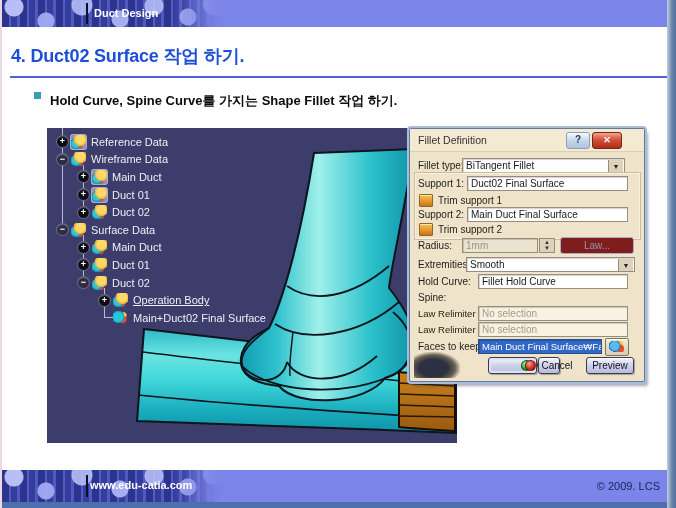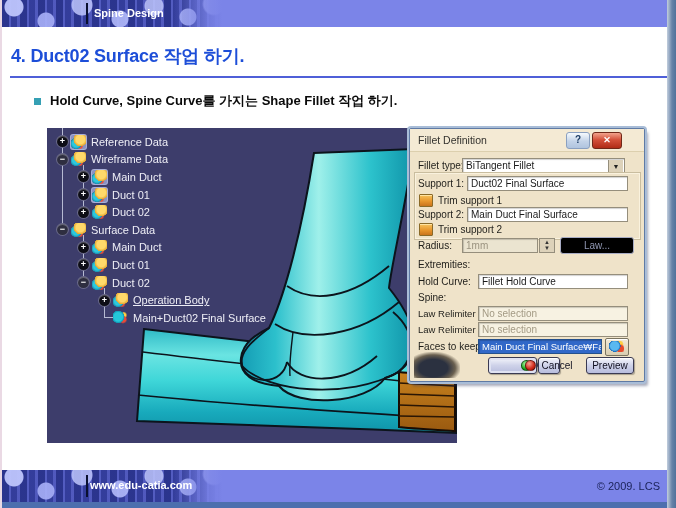--- a/index.html
+++ b/index.html
@@ -32,21 +32,21 @@
 
   
   .edge-right{position:absolute;top:0;right:0;width:9px;height:508px;
               background:linear-gradient(90deg,#c2cedd,#6883a8 55%,#51729b);z-index:60;}
   .edge-bottom{position:absolute;left:0;bottom:0;width:676px;height:6px;background:#4d6fae;z-index:55;}
 
   
   .page-title{position:absolute;left:9px;top:44px;font-size:18px;font-weight:bold;color:#1d4ed8;
               letter-spacing:-.2px;white-space:nowrap;}
   .title-rule{position:absolute;left:8px;top:76px;width:659px;height:2px;background:#4f5fd8;}
-  .bullet-row{position:absolute;left:32px;top:92px;display:flex;align-items:center;}
+  .bullet-row{position:absolute;left:32px;top:92px;display:flex;}
   .bullet-sq{width:7px;height:7px;background:#35a0b4;margin-right:9px;flex:none;}
   .bullet-text{font-size:13px;font-weight:bold;color:#0a0a0a;white-space:nowrap;}
 
   
   .viewport{position:absolute;left:45px;top:128px;width:410px;height:315px;background:#3d3d6b;overflow:hidden;}
   .model-svg{position:absolute;left:0;top:0;}
 
   
   .tree{position:absolute;left:6px;top:5px;width:300px;}
   .tree-row{display:flex;align-items:center;height:17.6px;position:relative;}
@@ -96,21 +96,21 @@
   .group-frame{position:absolute;left:4px;width:225px;border:1px solid #c9bd9f;
          box-shadow:inset 0 0 0 1px #faf2de;}
   .chk{width:12px;height:11px;margin-right:5px;flex:none;border:1px solid #8a6a28;border-radius:1px;
        background:linear-gradient(#f6c35e,#e8962c 55%,#c9741c);box-shadow:inset 0 1px 0 #ffe3a0;}
   .chk-row-label{font-size:10px;color:#1f1e1a;white-space:nowrap;}
   .spinner{position:absolute;width:16px;height:15px;border:1px solid #958e7c;background:#ddd2ba;
        box-sizing:border-box;font-size:6px;line-height:6px;text-align:center;color:#333;}
   .btn{position:absolute;height:17px;border:1px solid #3a3a52;border-radius:3px;
        background:linear-gradient(#f4f5fb,#ced2e9 50%,#b8bddd);box-shadow:inset 0 1px 0 #fff,1px 1px 1px rgba(0,0,0,.3);
        font-size:10px;color:#101020;display:flex;align-items:center;justify-content:center;box-sizing:border-box;}
-  .btn.disabled{background:#000000;color:#9097b2;border-color:#a8acc4;box-shadow:none;}
+  .btn.disabled{background:#7f1d1d;color:#9097b2;border-color:#a8acc4;box-shadow:none;}
   .btn.default{box-shadow:inset 0 0 0 2px #dfe2f2,inset 0 1px 0 #fff,1px 1px 1px rgba(0,0,0,.3);padding-left:47px;}
   .led{width:9px;height:9px;border-radius:50%;margin-right:5px;flex:none;border:1px solid rgba(0,0,0,.45);}
   .led.green{background:radial-gradient(circle at 35% 30%,#9cf09c,#18a818 60%,#0c6e0c);}
   .led.red{background:radial-gradient(circle at 35% 30%,#f8a090,#d02818 60%,#8a1408);}
   .faces-btn{position:absolute;width:22px;height:16px;border:1px solid #7a7460;border-radius:2px;
        background:linear-gradient(#f2ead6,#d8cdb2);box-shadow:inset 0 1px 0 #fff;}
   .faces-glyph{position:absolute;left:3px;top:2px;width:15px;height:11px;
        background-image:radial-gradient(circle at 38% 45%,#58b8f0 0 38%,#1868b8 52%,rgba(0,0,0,0) 54%),
        radial-gradient(circle at 75% 70%,#e84a2c 0 24%,rgba(0,0,0,0) 36%),
        radial-gradient(circle at 72% 28%,#ffd040 0 20%,rgba(0,0,0,0) 30%);}
@@ -118,21 +118,21 @@
        background:radial-gradient(ellipse at 42% 62%, #2b3140 0 38%, #6a6050 58%, rgba(239,227,201,0) 74%);}
 </style>
 </head>
 <body>
 
 <div class="slide">
 
   <div class="band band-header">
     <div class="band-pattern"></div>
     <div class="band-divider hdr-div"></div>
-    <div class="band-text header-title">Spine Design</div>
+    <div class="band-text header-title">Duct Design</div>
   </div>
 
   <div class="page-title">4. Duct02 Surface 작업 하기.</div>
   <div class="title-rule"></div>
 
   <div class="bullet-row">
     <span class="bullet-sq"></span>
     <span class="bullet-text">Hold Curve, Spine Curve를 가지는 Shape Fillet 작업 하기.</span>
   </div>
 
@@ -279,20 +279,24 @@
 
     <span class="lbl" style="top:111px;">Radius:</span>
     <div class="field gray" style="left:52px;top:109px;width:76px;">1mm</div>
     <div class="spinner" style="left:129px;top:109px;">
       <div>▲</div>
       <div>▼</div>
     </div>
     <div class="btn disabled" style="left:150px;top:108px;width:74px;">Law...</div>
 
     <span class="lbl" style="top:130px;">Extremities:</span>
+    <div class="field" style="left:56px;top:128px;width:169px;">
+      <span>Smooth</span>
+      <span class="combo-arrow">▼</span>
+    </div>
 
     <span class="lbl" style="top:147px;">Hold Curve:</span>
     <div class="field" style="left:68px;top:145px;width:150px;">Fillet Hold Curve</div>
 
     <span class="lbl" style="top:163px;">Spine:</span>
 
     <span class="lbl" style="top:179px;font-size:9.5px;">Law Relimiter 1:</span>
     <div class="field ghost" style="left:68px;top:177px;width:150px;">No selection</div>
 
     <span class="lbl" style="top:195px;font-size:9.5px;">Law Relimiter 2:</span>

